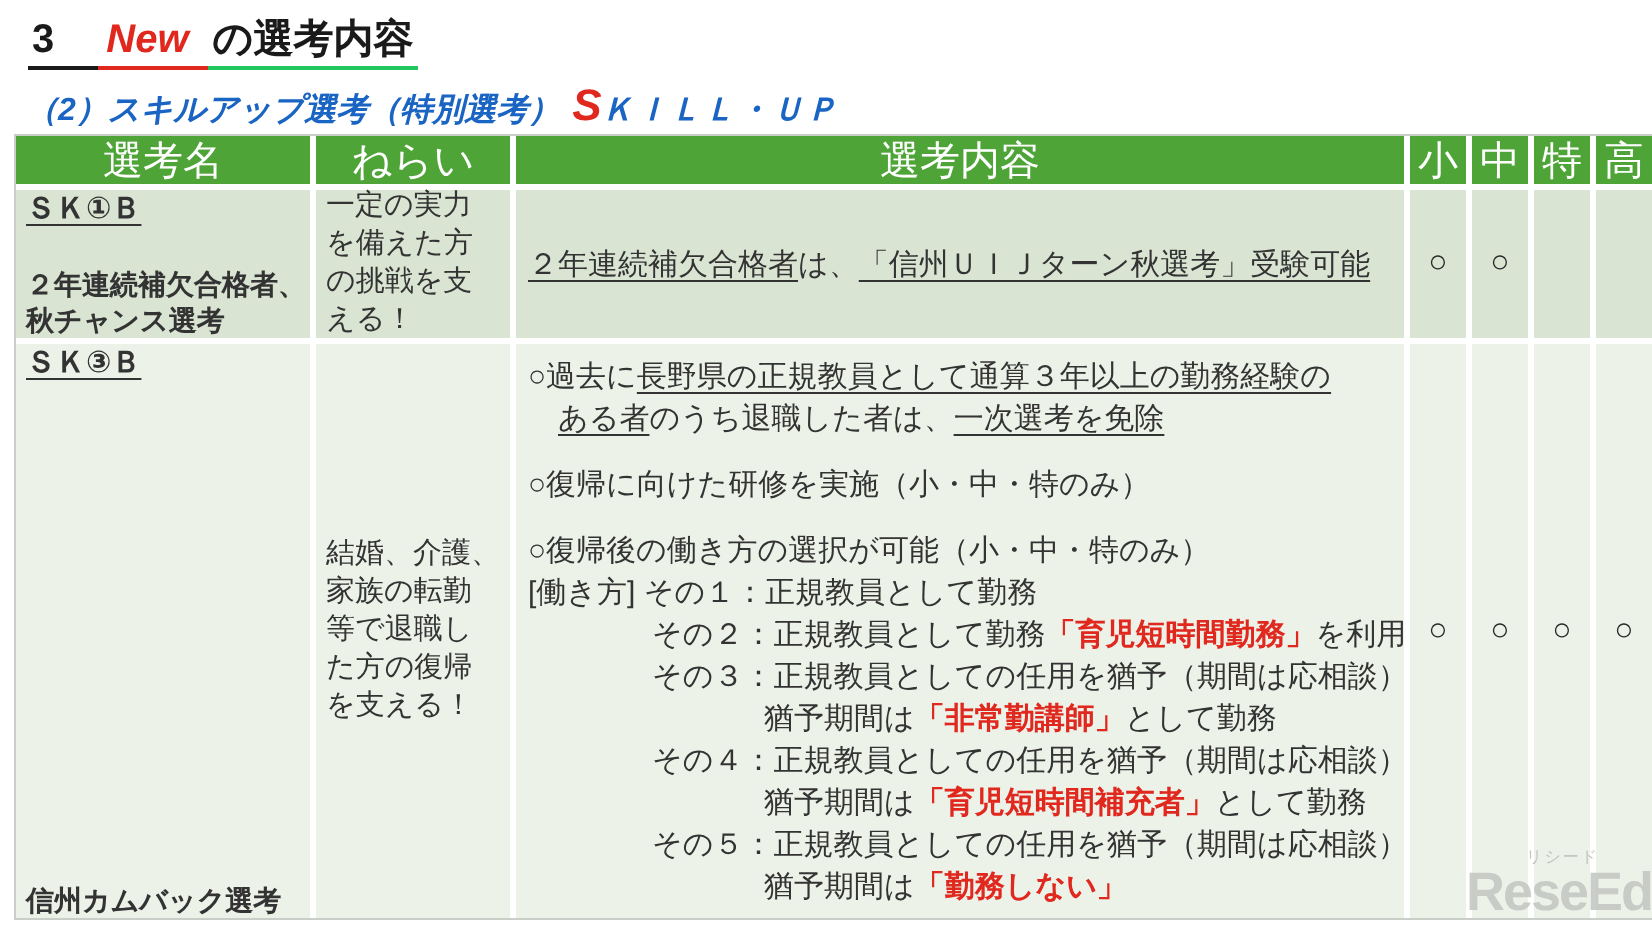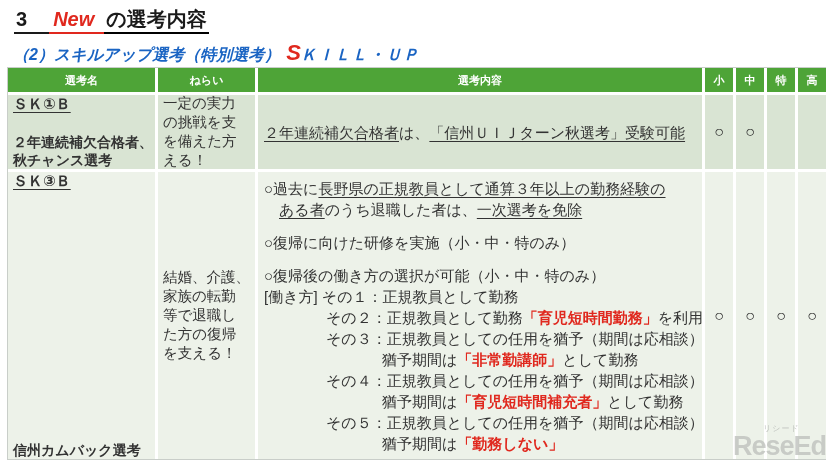--- a/index.html
+++ b/index.html
@@ -7,38 +7,38 @@
     width:826px;height:464px;position:relative;overflow:hidden;
     background:#ffffff;
     font-family:"Liberation Sans","DejaVu Sans",sans-serif;
     color:#333;
     -webkit-font-smoothing:antialiased;
   }
   
   .title{position:absolute;left:14px;top:6px;font-size:20px;font-weight:bold;white-space:nowrap;}
   .t-num{border-bottom:2px solid #1a1a1a;padding:0 22px 2px 2px;color:#1a1a1a;}
   .t-new{border-bottom:2px solid var(--red);padding:0 10px 2px 4px;color:var(--red);font-style:italic;margin-top:39px;}
-  .t-rest{border-bottom:2px solid #000000;padding:0 2px 2px 2px;color:#1a1a1a;}
+  .t-rest{border-bottom:2px solid #22c55e;padding:0 2px 2px 2px;color:#1a1a1a;}
   .subtitle{position:absolute;left:13px;top:40px;font-size:16px;font-weight:bold;font-style:italic;
     color:var(--blue);white-space:nowrap;}
   .s-big{color:var(--red);font-size:22px;padding-left:6px;}
   .s-rest{letter-spacing:1px;}
   
   .table{
     position:absolute;left:8px;top:68px;
     display:grid;
     grid-template-columns:147px 97px 444px 28px 28px 28px 28px;
     grid-template-rows:24px 74px 287px;
     gap:3px;
     background:#ffffff;
     outline:1px solid #c9cec9;
   }
   .cell{box-sizing:border-box;}
   .th{
-    background:var(--header_green);color:#fff;font-weight:bold;font-size:11px;
+    background:var(--header_green);color:#fff;font-weight:normal;font-size:20px;
     display:flex;align-items:center;justify-content:center;
   }
   .r1{background:var(--row1_bg);}
   .r2{background:var(--row2_bg);}
   .name{display:flex;flex-direction:column;justify-content:space-between;
     font-weight:bold;font-size:14px;line-height:18px;padding-left:5px;white-space:nowrap;}
   .u-code{text-decoration:underline;text-underline-offset:3px;font-size:15px;}
   .aim{display:flex;flex-direction:column;justify-content:center;
     font-size:14.5px;line-height:19px;padding-left:5px;white-space:nowrap;}
   .content{font-size:15px;line-height:21px;padding:5px 2px 4px 6px;
@@ -79,22 +79,22 @@
 
   <div class="cell r1 name">
     <div><span class="u-code">ＳＫ①Ｂ</span></div>
     <div>
         <div class="tline">２年連続補欠合格者、</div>
         <div class="tline">秋チャンス選考</div>
       </div>
   </div>
   <div class="cell r1 aim">
       <div class="tline">一定の実力</div>
+      <div class="tline">を備えた方</div>
       <div class="tline">の挑戦を支</div>
-      <div class="tline">を備えた方</div>
       <div class="tline">える！</div>
     </div>
   <div class="cell r1 content">
       <div class="cline indent0"><span class="seg-u">２年連続補欠合格者</span><span>は、</span><span class="seg-u">「信州ＵＩＪターン秋選考」受験可能</span></div>
     </div>
   <div class="cell r1 mark">○</div>
   <div class="cell r1 mark">○</div>
   <div class="cell r1 mark"></div>
   <div class="cell r1 mark"></div>
 

